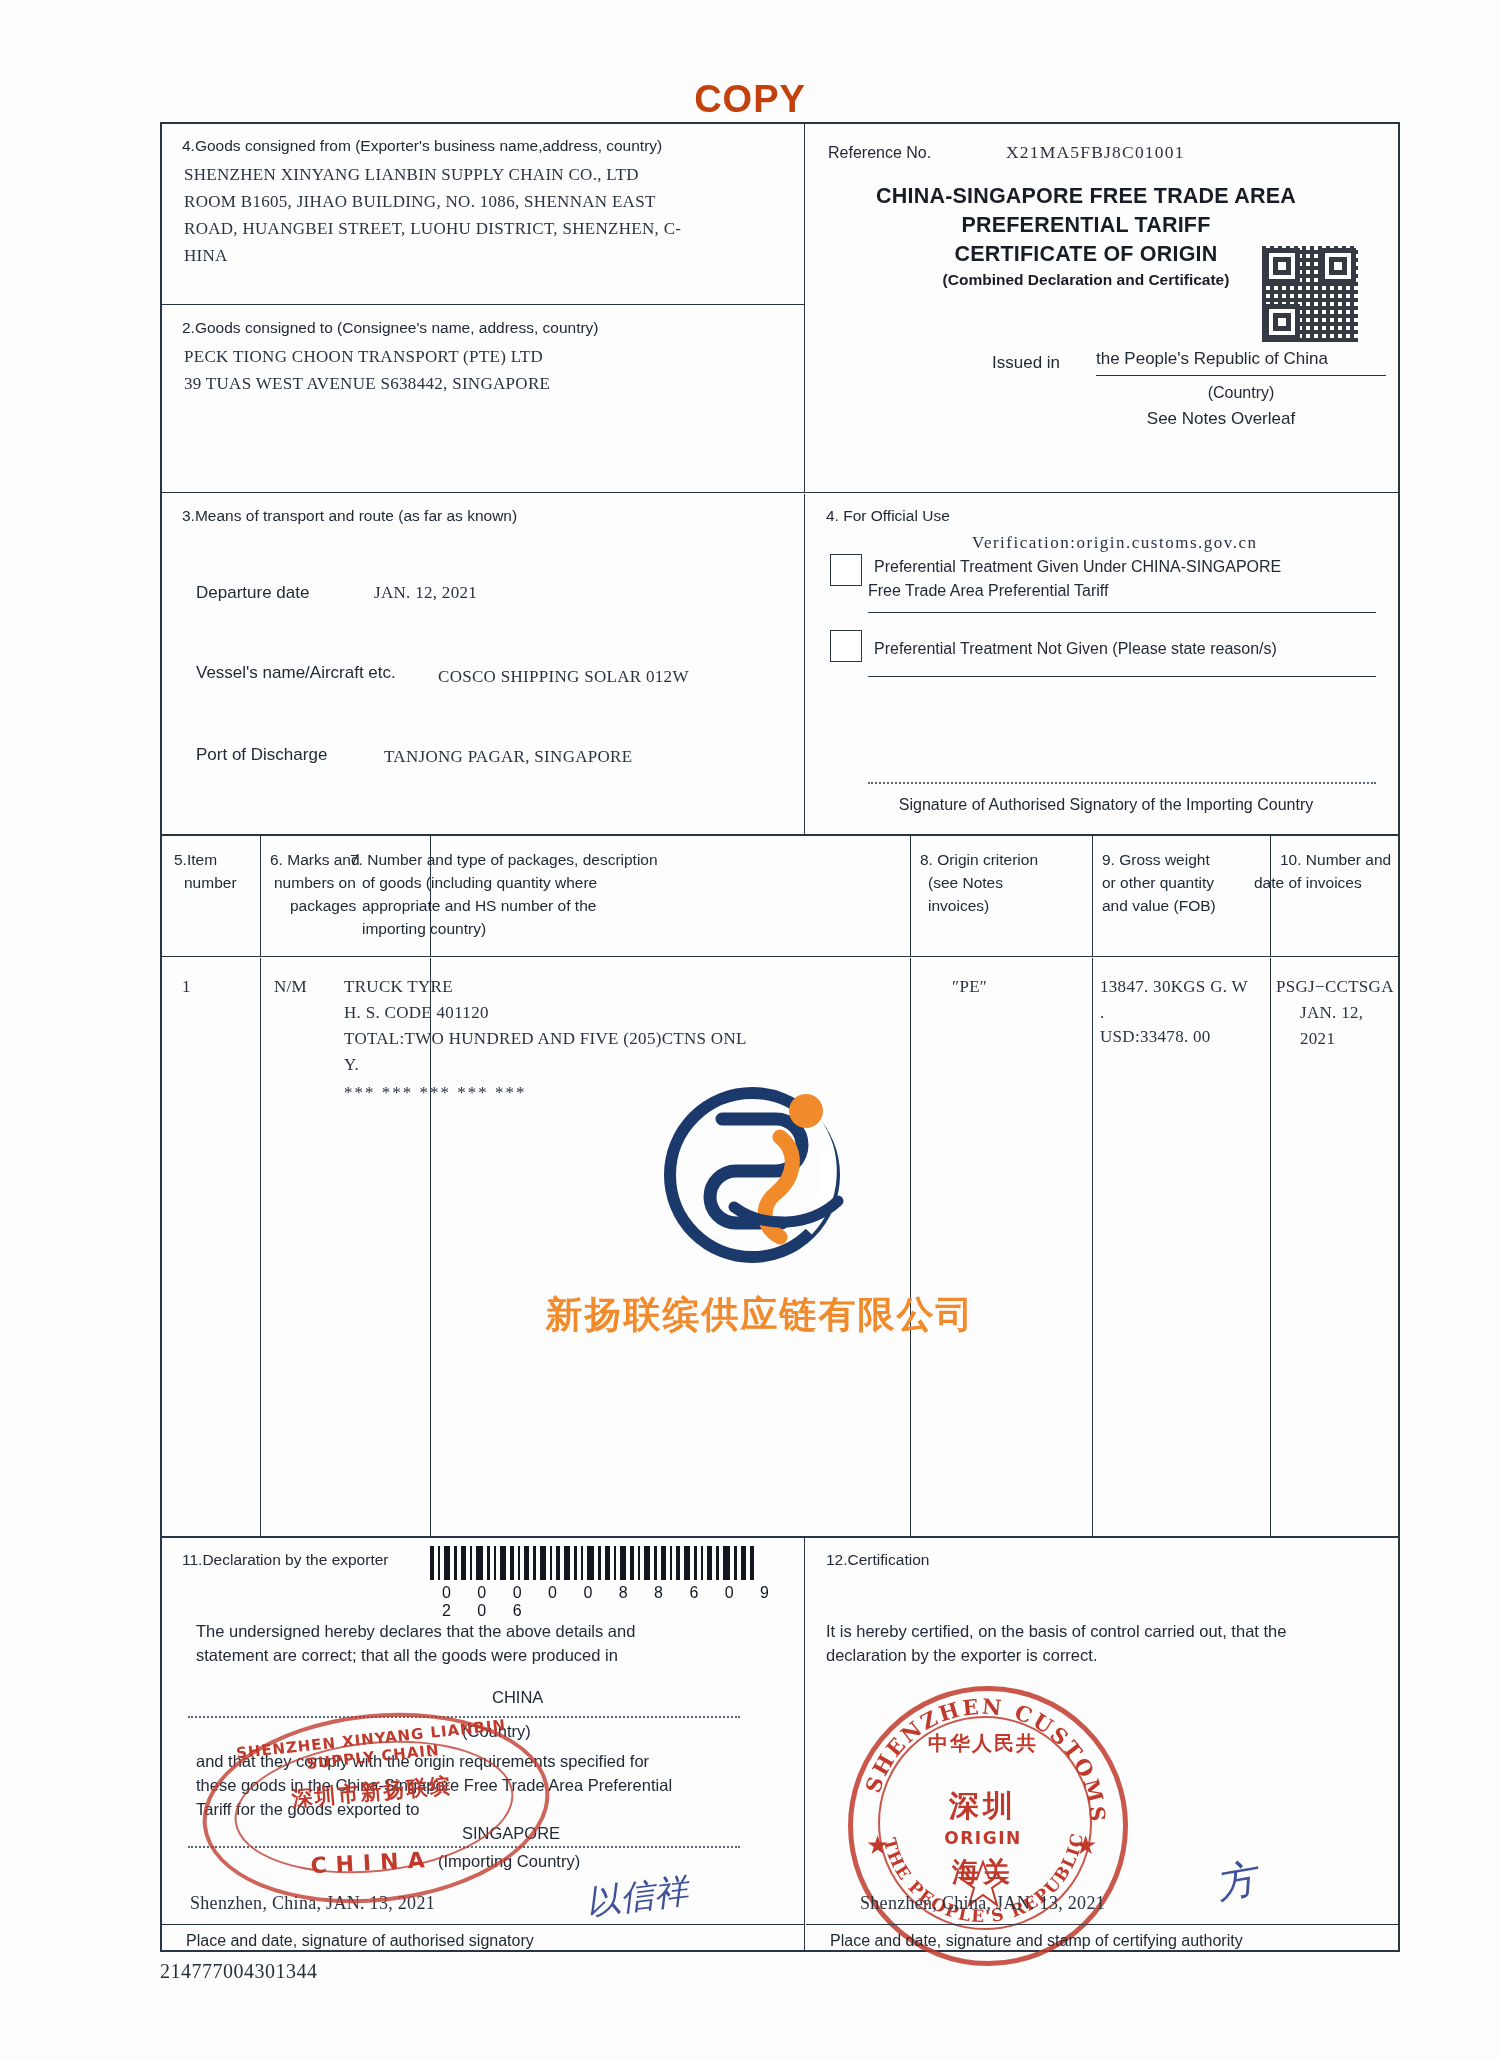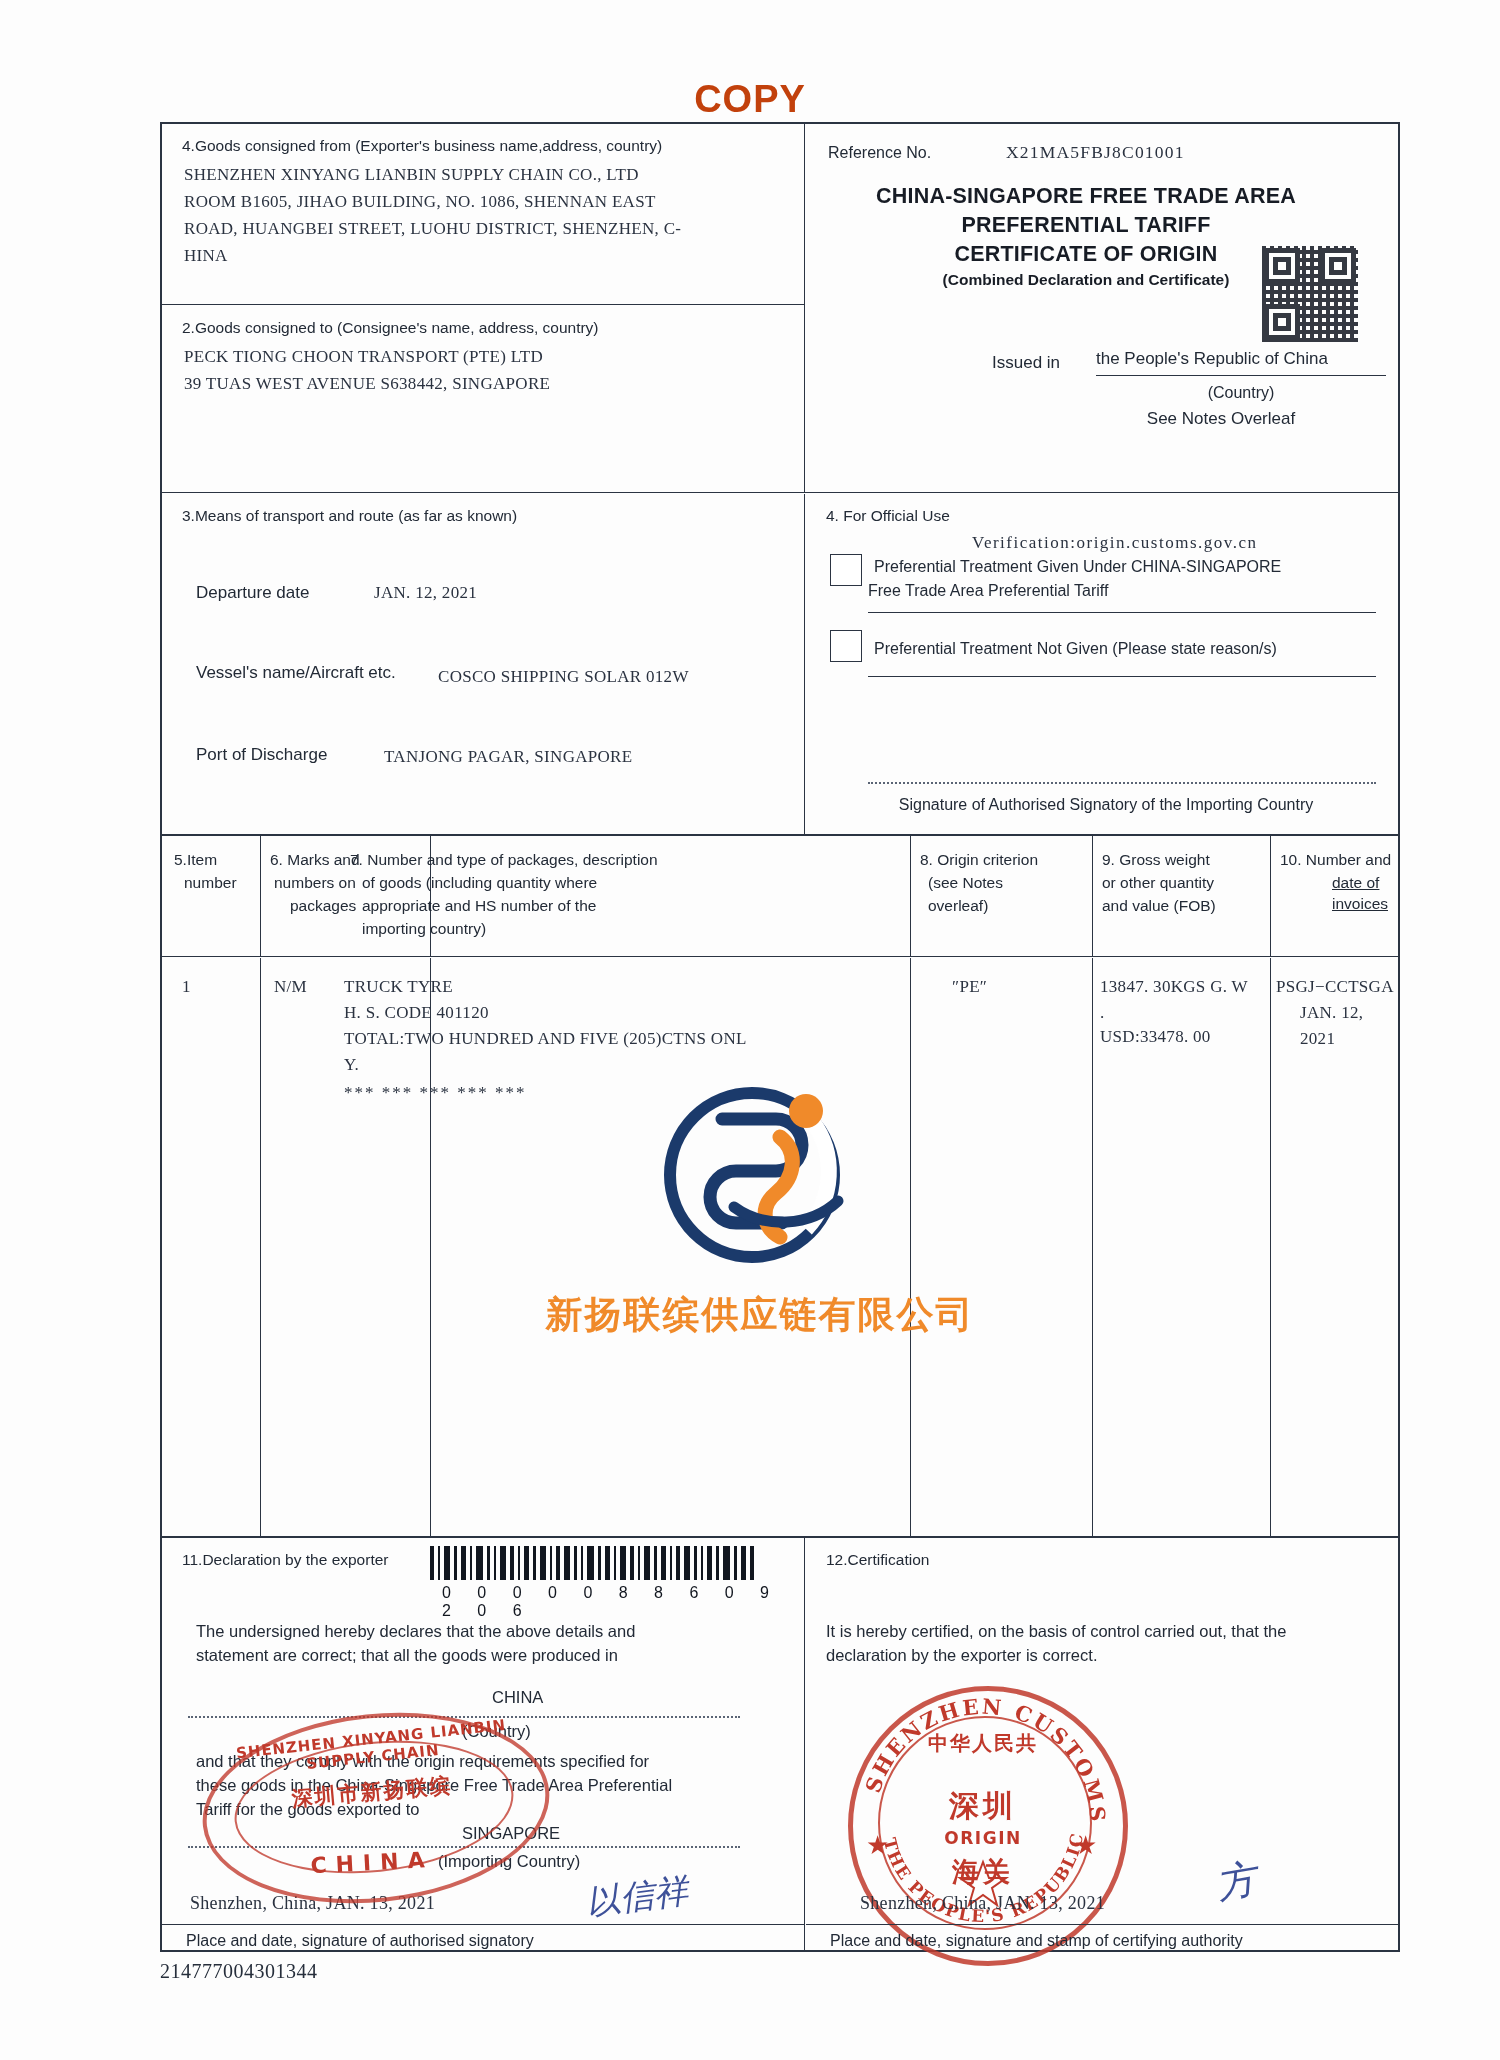--- a/index.html
+++ b/index.html
@@ -314,28 +314,28 @@
     <div class="lbl" style="position:absolute; left:112px; top:37px;">numbers on</div>
     <div class="lbl" style="position:absolute; left:128px; top:60px;">packages</div>
 
     <div class="lbl" style="position:absolute; left:188px; top:14px;">7. Number and type of  packages, description</div>
     <div class="lbl" style="position:absolute; left:200px; top:37px;">of goods (including quantity where</div>
     <div class="lbl" style="position:absolute; left:200px; top:60px;">appropriate and HS number of the</div>
     <div class="lbl" style="position:absolute; left:200px; top:83px;">importing country)</div>
 
     <div class="lbl" style="position:absolute; left:758px; top:14px;">8. Origin criterion</div>
     <div class="lbl" style="position:absolute; left:766px; top:37px;">(see Notes</div>
-    <div class="lbl" style="position:absolute; left:766px; top:60px;">overleaf)</div>
+    <div class="lbl" style="position:absolute; left:766px; top:60px;">invoices)</div>
 
     <div class="lbl" style="position:absolute; left:940px; top:14px;">9. Gross weight</div>
     <div class="lbl" style="position:absolute; left:940px; top:37px;">or other quantity</div>
     <div class="lbl" style="position:absolute; left:940px; top:60px;">and value (FOB)</div>
 
     <div class="lbl" style="position:absolute; left:1118px; top:14px;">10. Number and</div>
-    <div class="lbl" style="position:absolute; left:1170px; top:37px;text-decoration:underline;">date of invoices</div>
+    <div class="lbl" style="position:absolute; left:1092px; top:37px;">date of invoices</div>
   </div>
 
   <div class="solidline" style="left:162px; top:956px; width:1236px;"></div>
 
   <div class="cell" style="left:162px; top:958px; width:1236px; height:578px;">
     <div style="position:absolute; left:98px; top:0; width:0; height:578px; border-left:1.5px solid #2b3442;"></div>
     <div style="position:absolute; left:268px; top:0; width:0; height:578px; border-left:1.5px solid #2b3442;"></div>
     <div style="position:absolute; left:748px; top:0; width:0; height:578px; border-left:1.5px solid #2b3442;"></div>
     <div style="position:absolute; left:930px; top:0; width:0; height:578px; border-left:1.5px solid #2b3442;"></div>
     <div style="position:absolute; left:1108px; top:0; width:0; height:578px; border-left:1.5px solid #2b3442;"></div>

